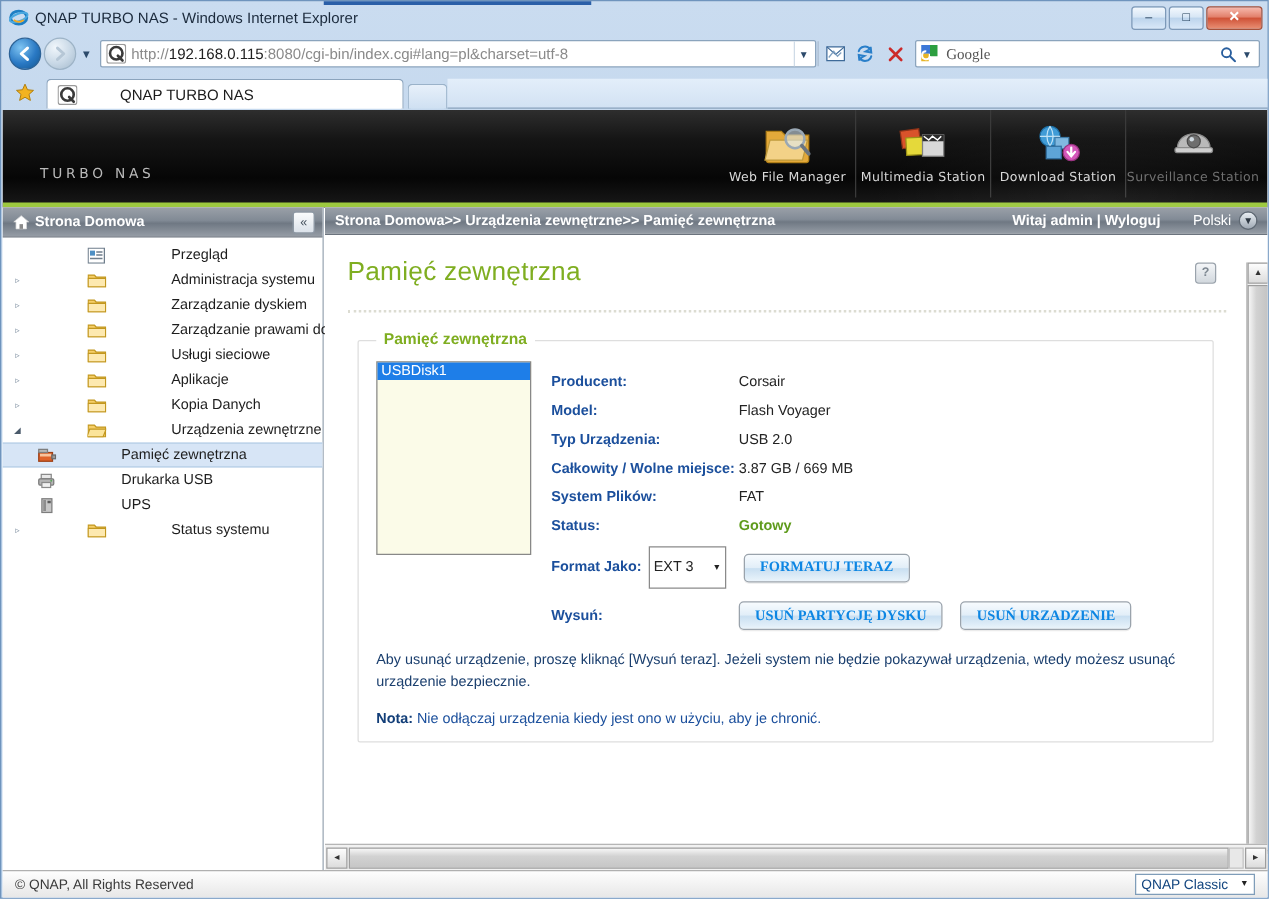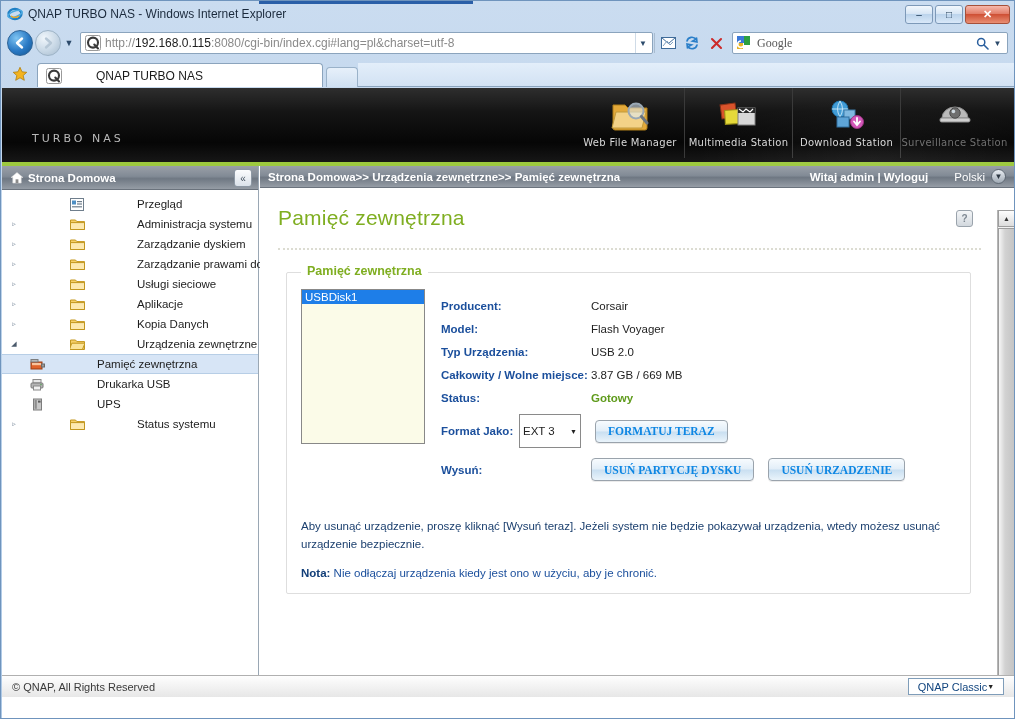--- a/index.html
+++ b/index.html
@@ -307,21 +307,21 @@
     height: 23px; padding: 0 12px; border: 1px solid #9aa3ac; border-radius: 4px;
     background: linear-gradient(to bottom, #f7fbfe 0%, #e2eef8 48%, #c9dff1 52%, #eaf4fb 100%);
     display: inline-flex; align-items: center; justify-content: center;
     font-size: 11.5px; font-weight: bold; color: #0d86e3;
     box-shadow: 0 1px 0 rgba(0,0,0,0.08);
     white-space: nowrap;
     font-family: Liberation Serif, serif;
   }
   .btn-gap { margin-left: 14px; }
   .helptext {
-    margin-top: 36px; font-size: 11.5px; color: #1b3f6e; line-height: 18px;
+    margin-top: 15px; font-size: 11.5px; color: #1b3f6e; line-height: 18px;
     max-width: 640px;
   }
   .nota { margin-top: 14px; font-size: 11.5px; color: #1b4f9c; }
   .nota b { color: #123e78; }
 
   
   .vsb {
     position: absolute; right: 0; top: 22px; width: 17px; height: 487px;
     background: #f1f1f1; border-left: 1px solid #b5b5b5;
   }
@@ -345,30 +345,30 @@
   .hsb .sb-arrow { height: 17px; margin: 0 1px; }
   .hsb-thumb {
     flex: 1 1 auto; height: 17px;
     background: linear-gradient(to bottom,#f6f6f6,#d2d2d2 40%,#c6c6c6);
     border: 1px solid #9d9d9d;
   }
   .hsb-grip { width: 12px; height: 17px; background: #e8e8e8; border:1px solid #c4c4c4;}
 
   
   .footer {
-    position: absolute; left: 0; top: 587px; width: 1012px; height: 22px;
+    position: absolute; left: 0; top: 608px; width: 1012px; height: 22px;
     background: linear-gradient(to bottom,#fefefe,#e7e7e7);
     border-top: 1px solid #b0b0b0;
     display: flex; align-items: center; padding: 0 10px;
   }
   .copyright { font-size: 11px; color: #3a3a3a; }
   .themesel {
     margin-left: auto; width: 96px; height: 17px; background: #ffffff;
     border: 1px solid #7f9db9; display: flex; align-items: center;
-    justify-content: center; padding: 0 4px;
+    justify-content: space-between; padding: 0 4px;
     font-size: 11px; color: #12457f;
   }
   .themesel .sc { font-size: 7px; color: #222; }
 
   
   .win-bottom {
     position: absolute; left: 0; bottom: 0; width: 1013px; height: 4px;
   }
 </style>
 </head>
@@ -754,20 +754,24 @@
                 </div>
                 <div class="inforow">
                   <span class="infolabel">Typ Urządzenia:</span>
                   <span class="infovalue">USB 2.0</span>
                 </div>
                 <div class="inforow">
                   <span class="infolabel">Całkowity / Wolne miejsce:</span>
                   <span class="infovalue">3.87 GB / 669 MB</span>
                 </div>
                 <div class="inforow">
+                  <span class="infolabel">System Plików:</span>
+                  <span class="infovalue">FAT</span>
+                </div>
+                <div class="inforow">
                   <span class="infolabel">Status:</span>
                   <span class="infovalue ok">Gotowy</span>
                 </div>
 
                 <div class="formrow">
                   <span class="formlabel">Format Jako:</span>
                   <span class="fsselect">
                     <span>EXT 3</span>
                     <span class="sc">▼</span>
                   </span>

